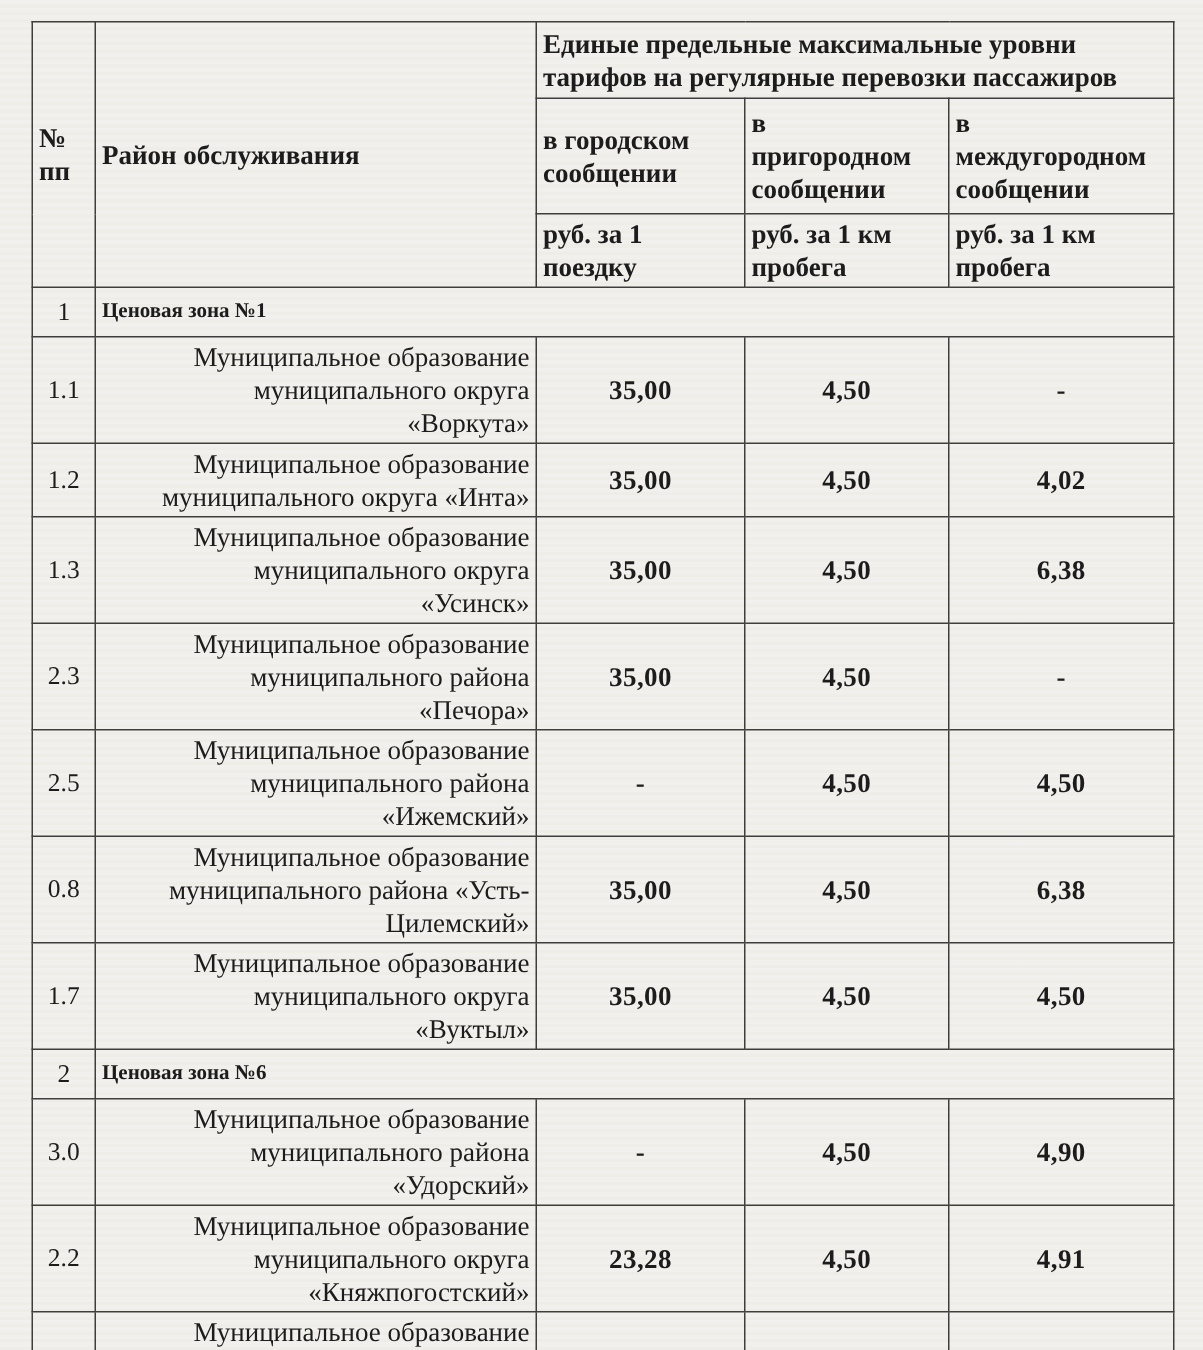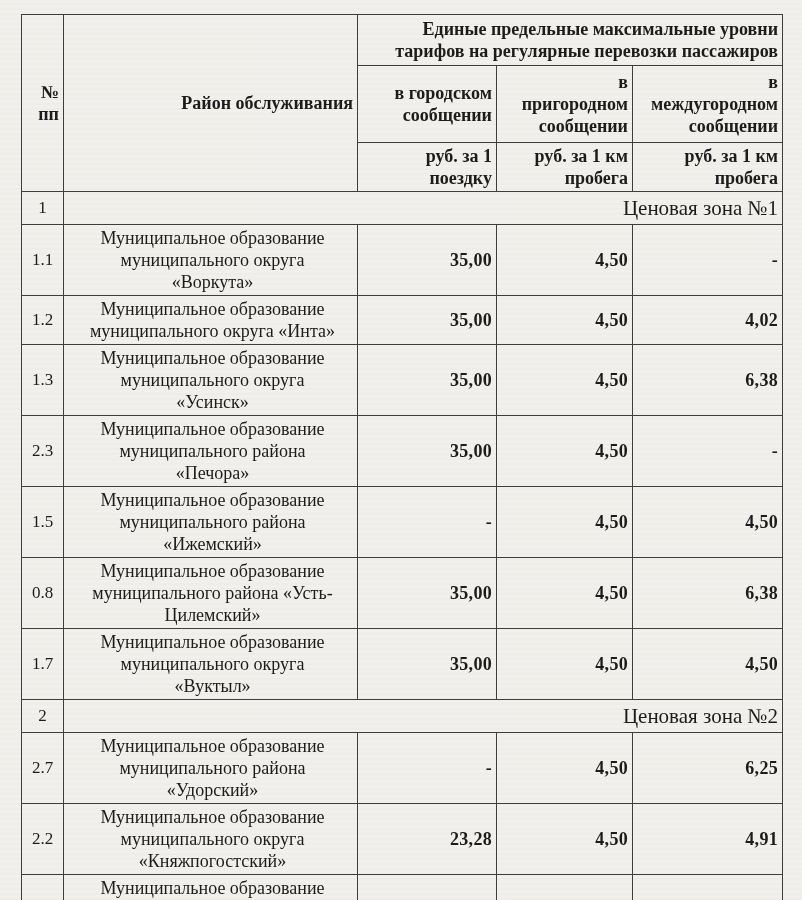--- a/index.html
+++ b/index.html
@@ -41,49 +41,49 @@
   td, th {
     border: 1.6px solid #3e3e3c;
     padding: 2px 4px;
     vertical-align: middle;
     font-size: 18px;
     line-height: 22px;
     background: transparent;
   }
   th {
     font-weight: bold;
-    text-align: right;
+    text-align: left;
     white-space: pre-line;
   }
   .row-a th { height: 46px; }
   .row-b th { height: 72px; }
   .row-c th { height: 44px; }
 
   td.num {
     text-align: center;
     font-weight: normal;
     font-size: 17px;
   }
   td.district {
-    text-align: center;
+    text-align: right;
     padding-left: 8px;
     white-space: pre-line;
     font-weight: normal;
   }
   td.value {
-    text-align: right;
+    text-align: center;
     font-weight: bold;
     letter-spacing: 0.3px;
     font-family: Liberation Serif, serif;
   }
   tr.zone td { height: 28px; }
   tr.zone td.zone-label {
-    text-align: right;
-    font-weight: normal;
-    font-size: 21px;
+    text-align: left;
+    font-weight: bold;
+    font-size: 14px;
   }
   tr.data td { height: 62px; }
   tr.data.short td { height: 42px; }
 </style>
 </head>
 <body>
 
 <table class="tariff">
   <colgroup>
     <col class="c-num">
@@ -158,21 +158,21 @@
       <td class="num">2.3</td>
       <td class="district">Муниципальное образование
 муниципального района
 «Печора»</td>
       <td class="value">35,00</td>
       <td class="value">4,50</td>
       <td class="value">-</td>
     </tr>
 
     <tr class="data">
-      <td class="num">1.5</td>
+      <td class="num">2.5</td>
       <td class="district">Муниципальное образование
 муниципального района
 «Ижемский»</td>
       <td class="value">-</td>
       <td class="value">4,50</td>
       <td class="value">4,50</td>
     </tr>
 
     <tr class="data">
       <td class="num">0.8</td>
@@ -189,31 +189,31 @@
       <td class="district">Муниципальное образование
 муниципального округа
 «Вуктыл»</td>
       <td class="value">35,00</td>
       <td class="value">4,50</td>
       <td class="value">4,50</td>
     </tr>
 
     <tr class="zone">
       <td class="num">2</td>
-      <td class="zone-label" colspan="4">Ценовая зона №2</td>
-    </tr>
-
-    <tr class="data">
-      <td class="num">2.7</td>
+      <td class="zone-label" colspan="4">Ценовая зона №6</td>
+    </tr>
+
+    <tr class="data">
+      <td class="num">3.0</td>
       <td class="district">Муниципальное образование
 муниципального района
 «Удорский»</td>
       <td class="value">-</td>
       <td class="value">4,50</td>
-      <td class="value">6,25</td>
+      <td class="value">4,90</td>
     </tr>
 
     <tr class="data">
       <td class="num">2.2</td>
       <td class="district">Муниципальное образование
 муниципального округа
 «Княжпогостский»</td>
       <td class="value">23,28</td>
       <td class="value">4,50</td>
       <td class="value">4,91</td>

